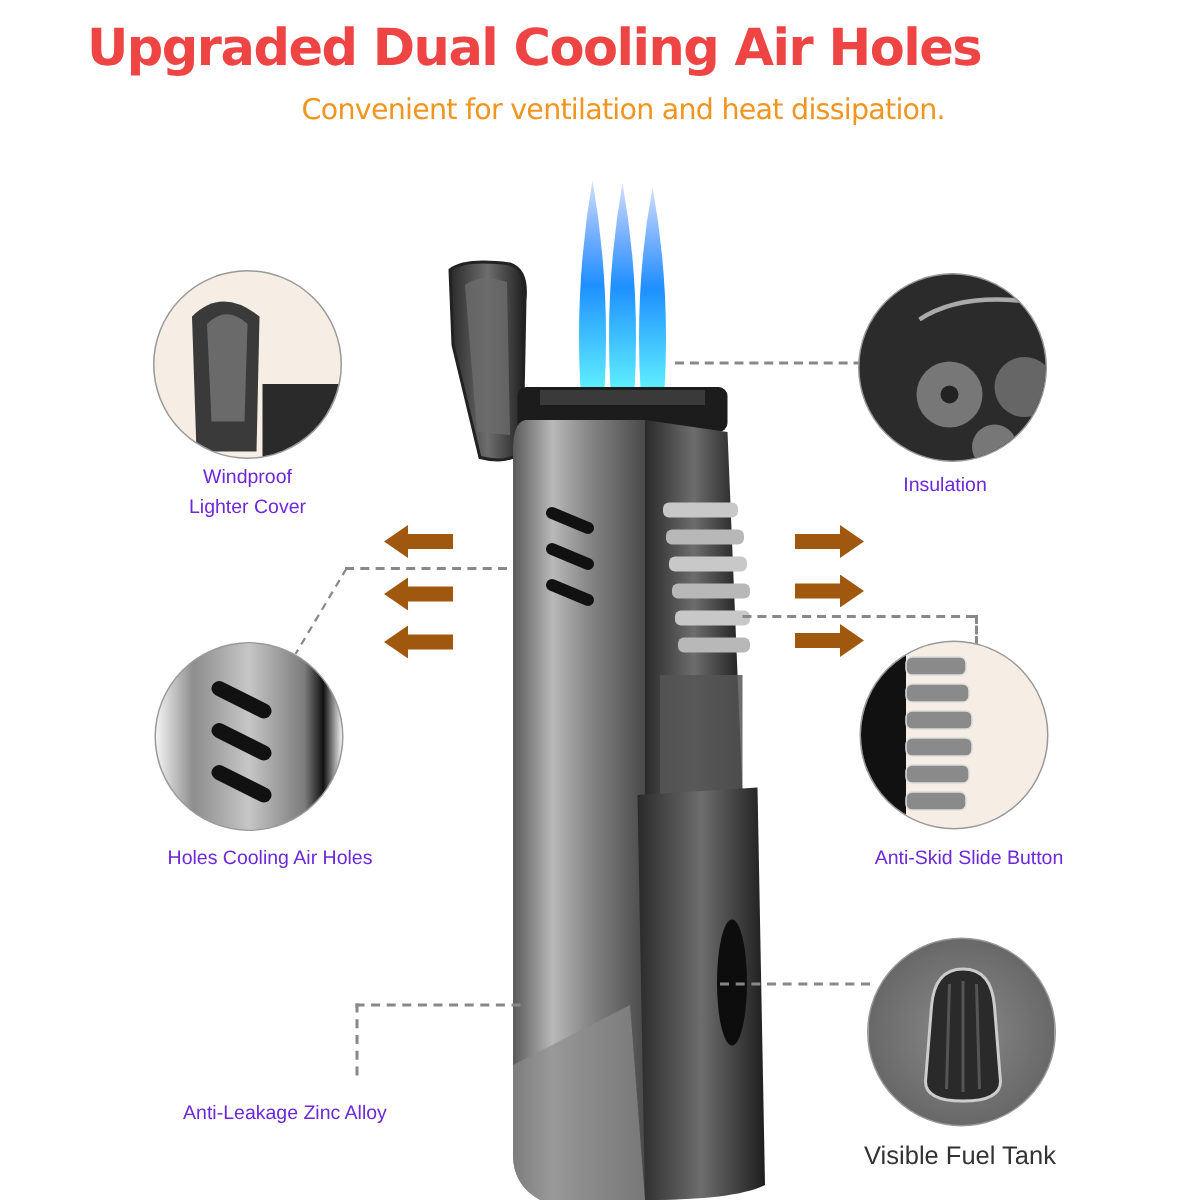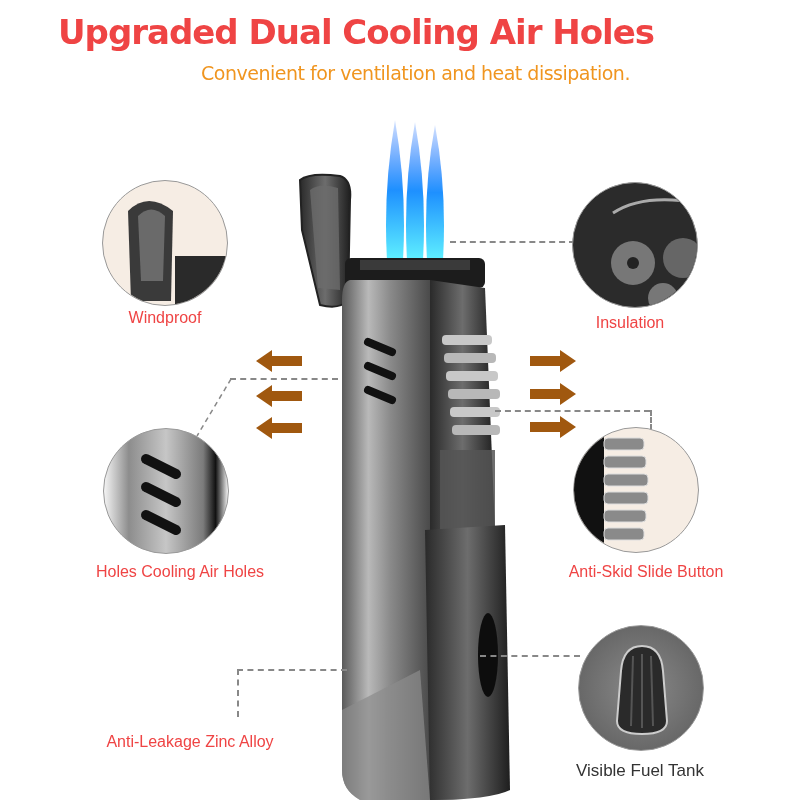--- a/index.html
+++ b/index.html
@@ -1,20 +1,20 @@
 <!DOCTYPE html>
 <html><head>
 <meta charset="utf-8">
 <style>
   * { box-sizing: border-box; margin: 0; padding: 0; }
   body { width: 800px; height: 800px; background: #ffffff; position: relative; overflow: hidden; font-family: "Liberation Sans", sans-serif; }
   .title { position: absolute; top: 12px; left: 0; width: 712px; text-align: center; font-family: "DejaVu Sans", sans-serif; font-weight: bold; font-size: 34px; letter-spacing: -1px; color: #ef4444; }
   .subtitle { position: absolute; top: 62px; left: 0; width: 800px; text-align: center; font-family: "DejaVu Sans", sans-serif; font-size: 19px; letter-spacing: -0.5px; color: #f0951f; padding-left: 31px; }
   .circle { position: absolute; width: 126px; height: 126px; border-radius: 50%; border: 1px solid #999; overflow: hidden; }
-  .label { position: absolute; text-align: center; font-size: 16px; color: #ef4444; line-height: 20px; }
+  .label { position: absolute; text-align: center; font-size: 13px; color: #6d28d9; line-height: 20px; }
   .dash { position: absolute; border-color: #888; border-style: dashed; border-width: 0; }
   .arrow { position: absolute; width: 46px; height: 22px; }
   .lighter { position: absolute; }
 </style>
 </head>
 <body>
 
 <div class="title">Upgraded Dual Cooling Air Holes</div>
 <div class="subtitle">Convenient for ventilation and heat dissipation.</div>
 
@@ -111,20 +111,21 @@
 
 <div class="circle" style="left:102px;top:180px;background:#f6ede4">
   <svg width="126" height="126" viewBox="0 0 126 126">
     <path d="M25 30 Q45 10 70 30 L68 120 L28 120 Z" fill="#3a3a3a"></path>
     <path d="M35 35 Q48 22 62 35 L60 100 L38 100 Z" fill="#6a6a6a"></path>
     <rect x="72" y="75" width="60" height="55" fill="#2a2a2a"></rect>
   </svg>
 </div>
 <div class="label" style="left:80px;top:308px;width:170px">
   <div>Windproof</div>
+  <div>Lighter Cover</div>
 </div>
 
 <div class="circle" style="left:572px;top:182px;background:#2b2b2b">
   <svg width="126" height="126" viewBox="0 0 126 126">
     <path d="M40 30 Q70 10 126 20" stroke="#aaa" stroke-width="3" fill="none"></path>
     <circle cx="60" cy="80" r="22" fill="#777"></circle>
       <circle cx="60" cy="80" r="6" fill="#222"></circle>
     <circle cx="110" cy="75" r="20" fill="#666"></circle>
     <circle cx="90" cy="115" r="15" fill="#777"></circle>
   </svg>

